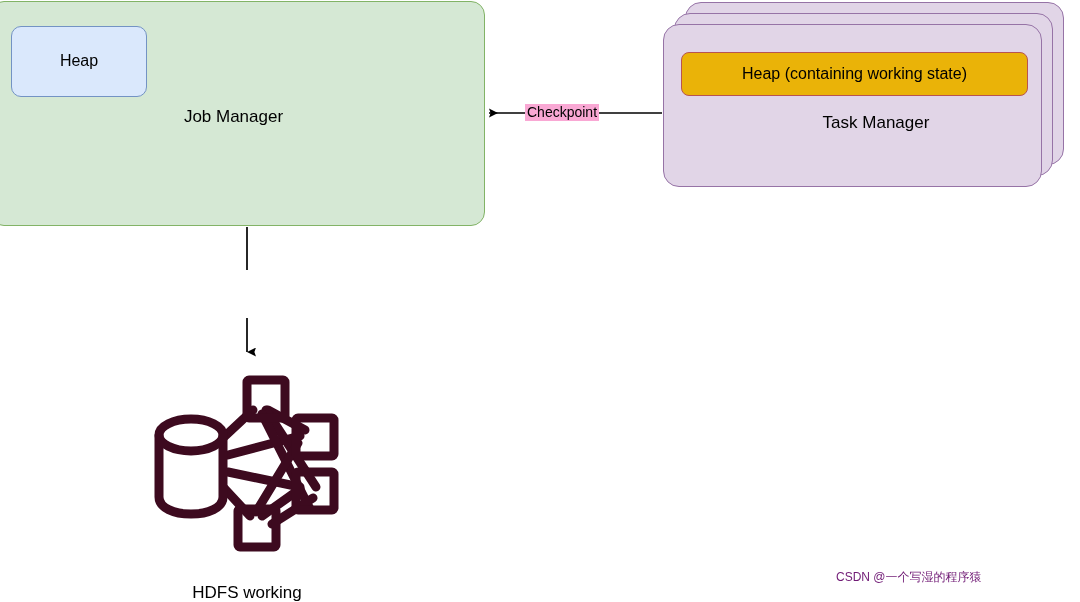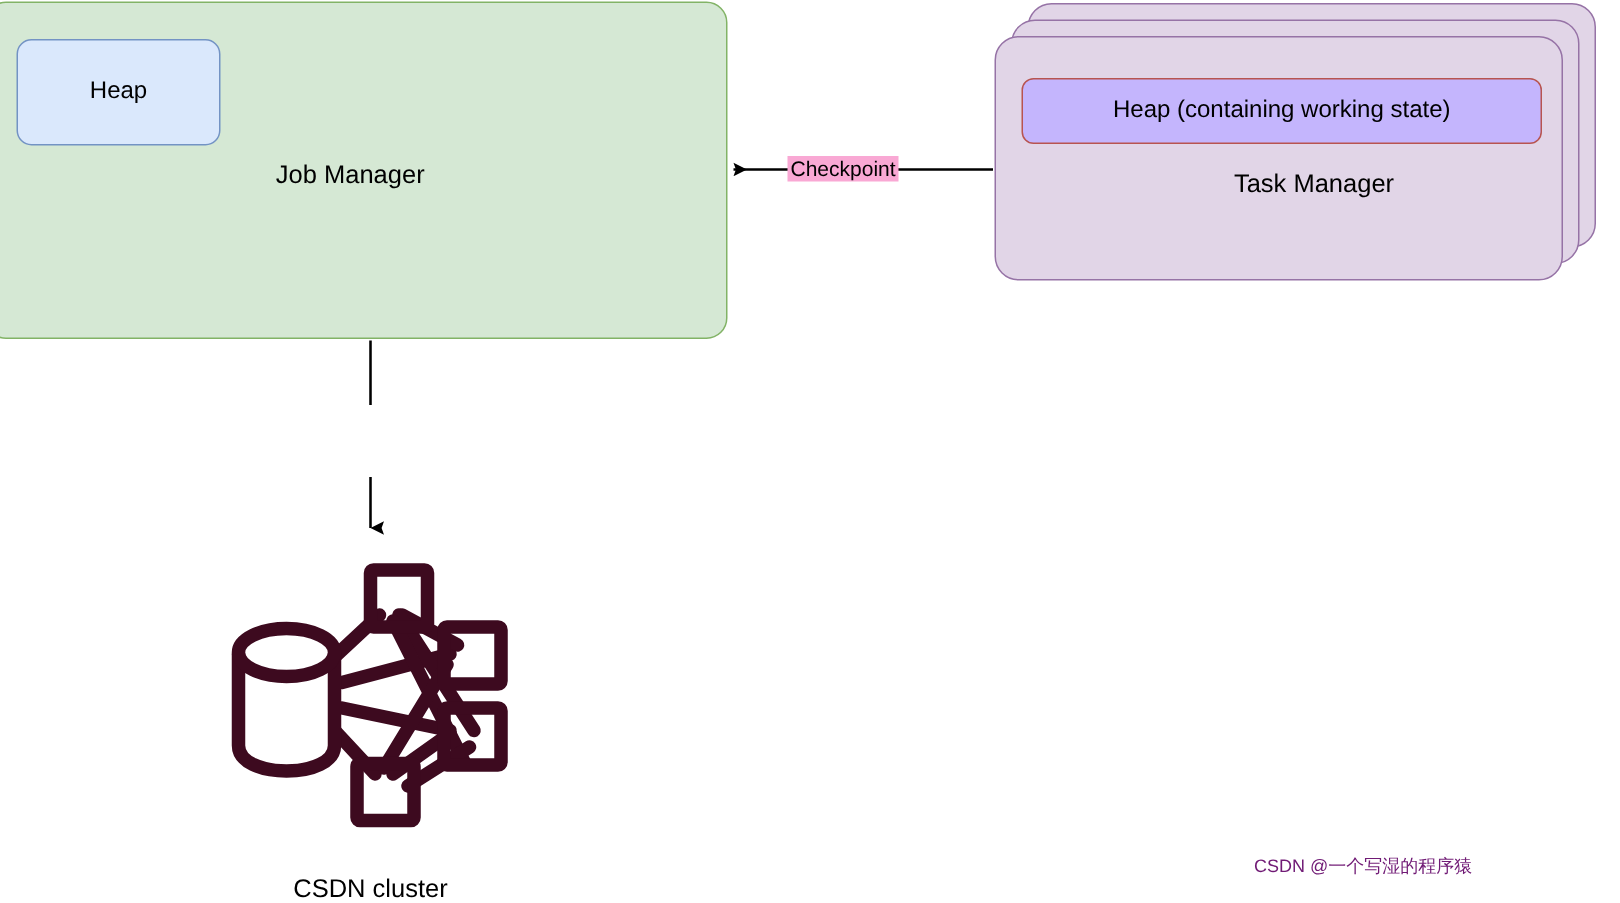--- a/index.html
+++ b/index.html
@@ -88,21 +88,21 @@
     line-height: 21px;
   }
 
   
   .tm-heap {
     position: absolute;
     left: 681px;
     top: 52px;
     width: 347px;
     height: 44px;
-    background: #c4b5fd;
+    background: #eab308;
     border: 1.8px solid #b85450;
     border-radius: 8px;
     box-sizing: border-box;
   }
   .tm-heap-label {
     position: absolute;
     left: 0;
     right: 0;
     top: 11px;
     text-align: center;
@@ -219,17 +219,17 @@
       <rect x="247" y="380" width="38" height="38" rx="2"></rect>
       <rect x="296" y="418" width="38" height="38" rx="2"></rect>
       <rect x="296" y="472" width="38" height="38" rx="2"></rect>
       <rect x="238" y="509" width="38" height="38" rx="2"></rect>
     </g>
   </svg>
 
   <div class="checkpoint-label">Checkpoint</div>
 
 
-  <div class="hdfs-caption">CSDN cluster</div>
+  <div class="hdfs-caption">HDFS working</div>
 
   <div class="watermark">CSDN @一个写湿的程序猿</div>
 
 </div>
 
 </body></html>

